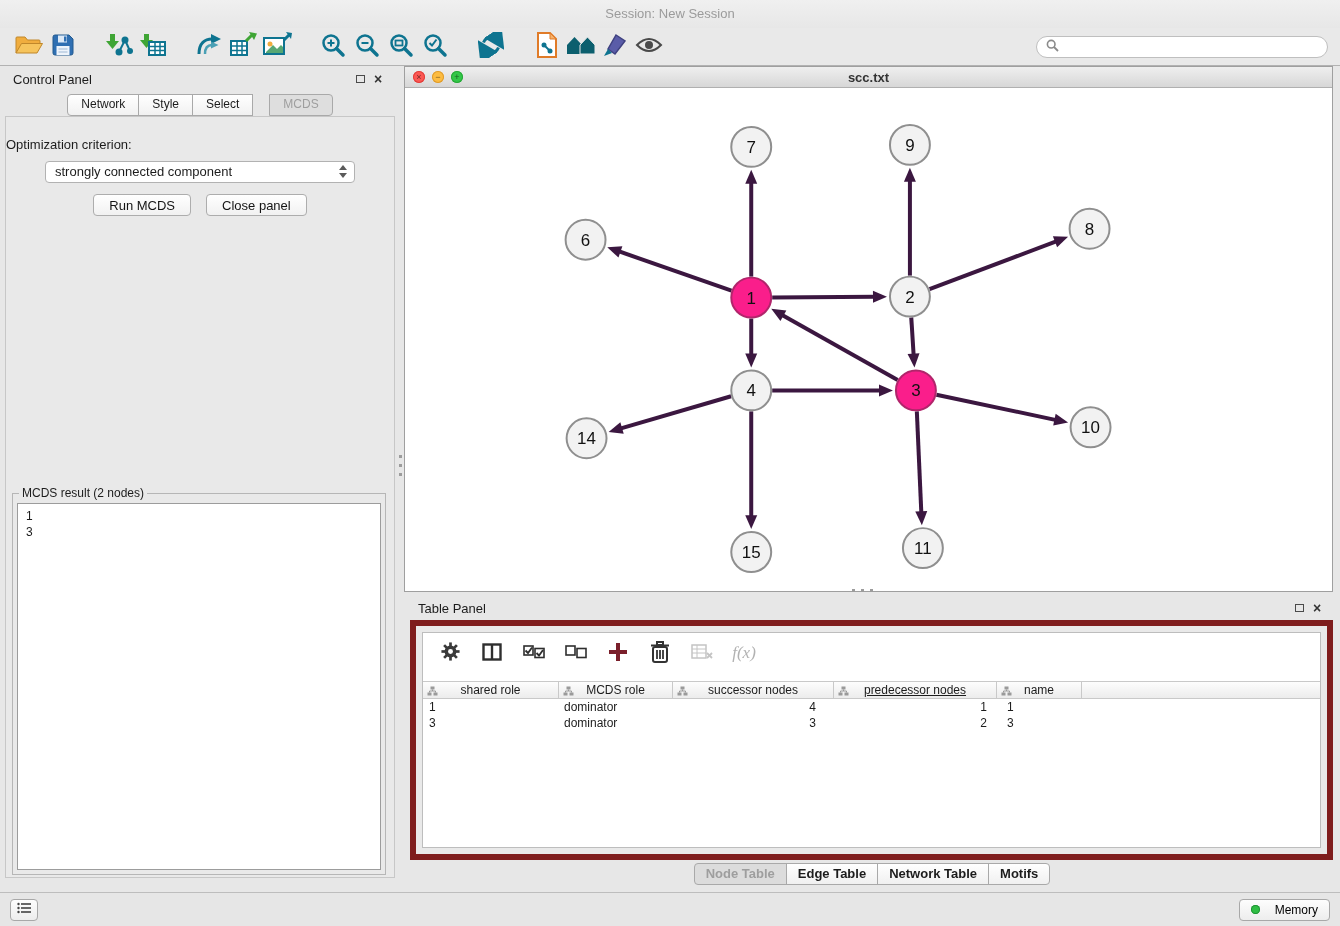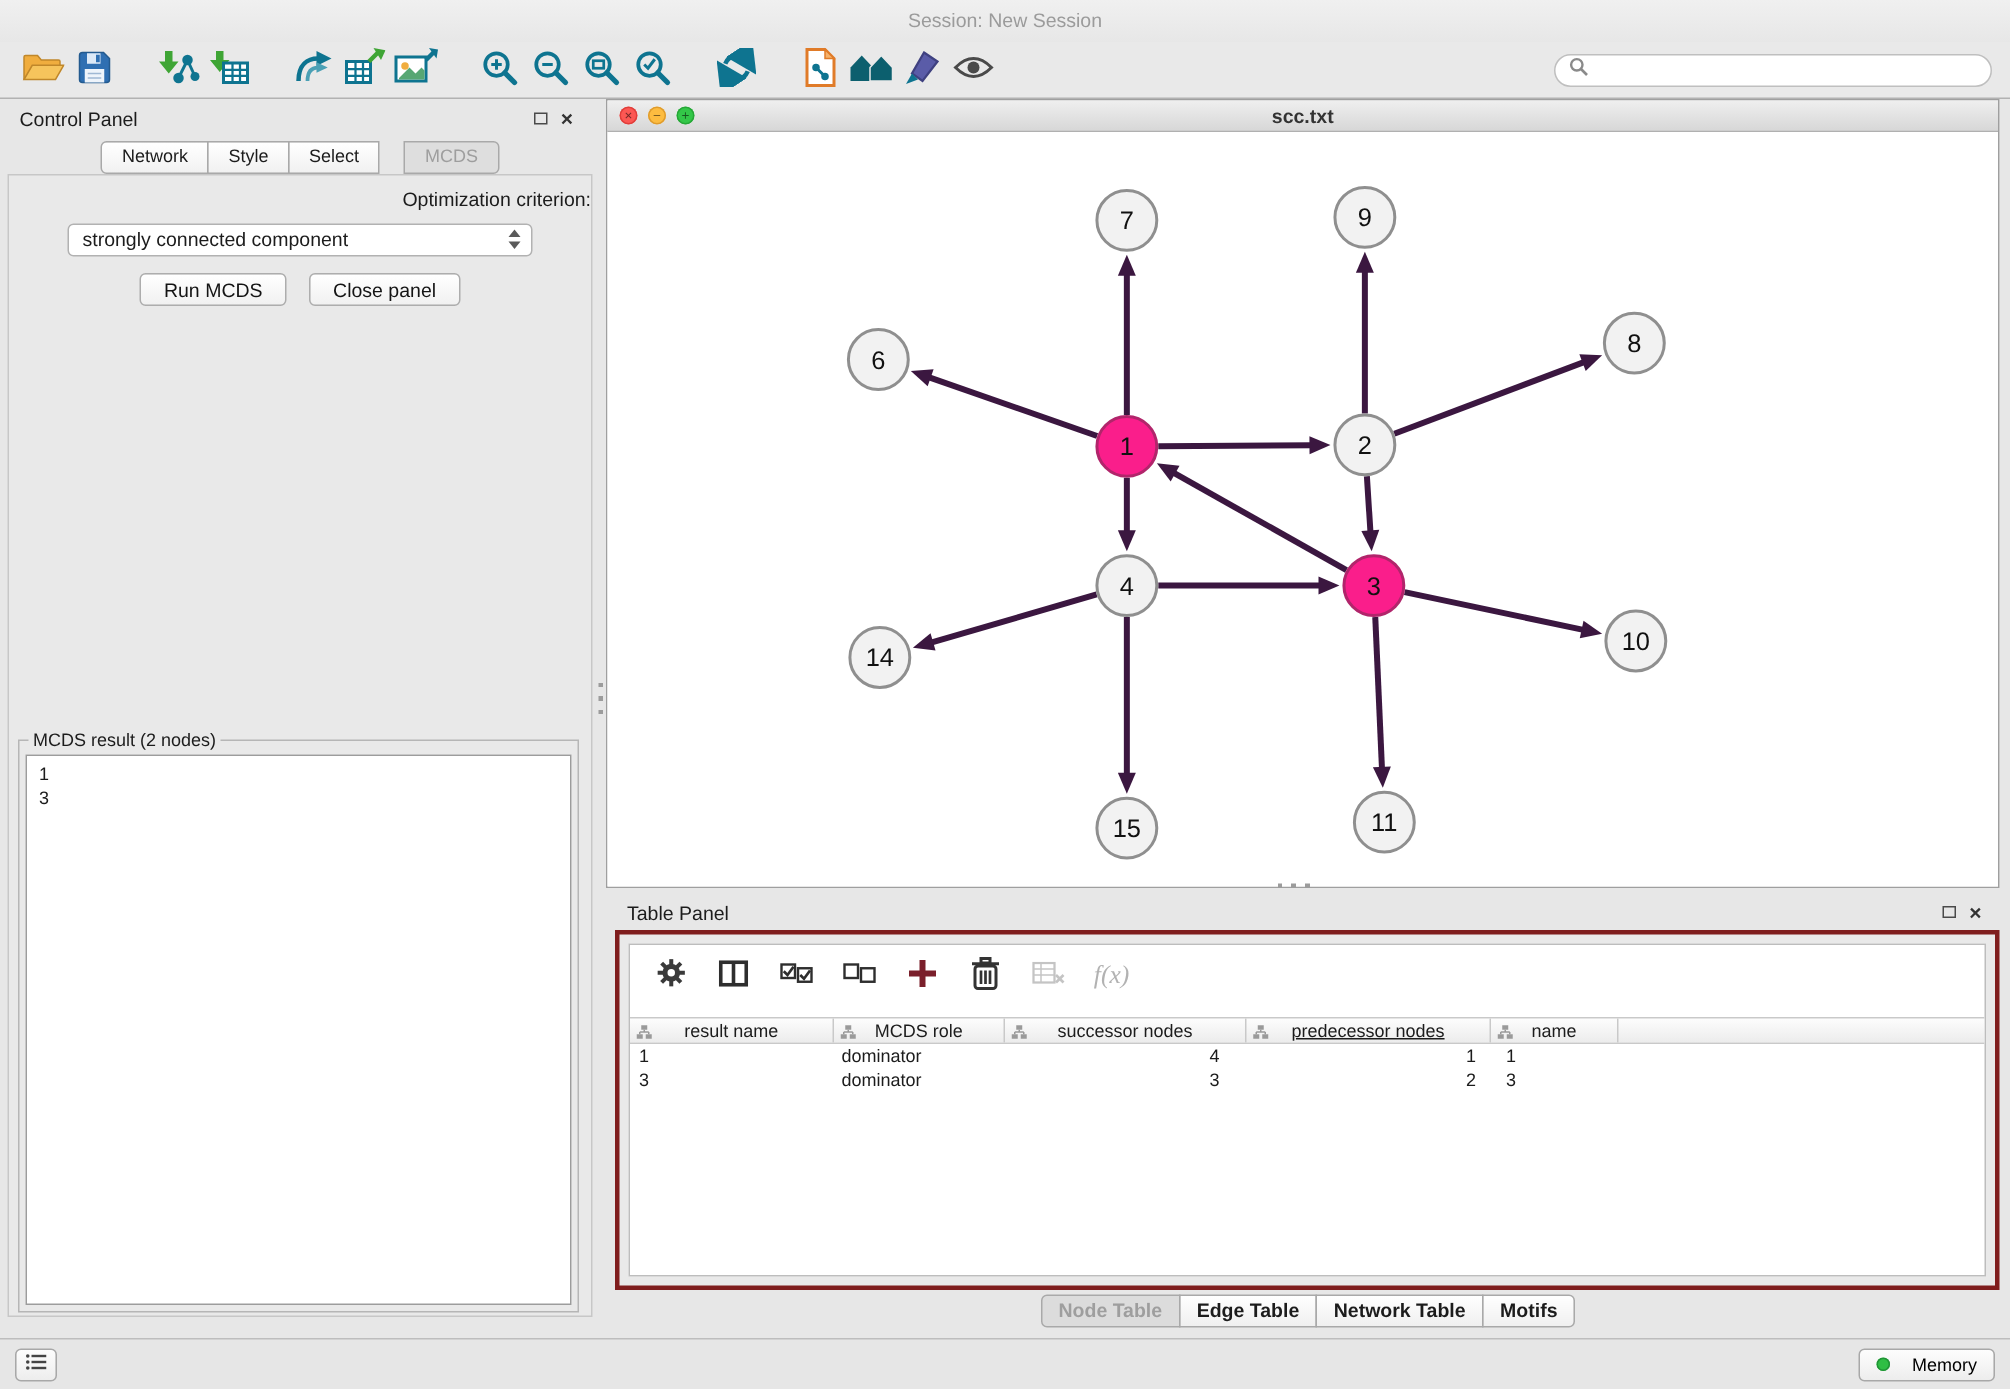--- a/index.html
+++ b/index.html
@@ -31,21 +31,21 @@
   .float-glyph { width:9px; height:8px; border:1.5px solid #4a4a4a; display:block; }
   .close-glyph { font-size:14px; font-weight:bold; line-height:1; color:#333; }
   .cp-tabs { position:absolute; left:0; right:0; top:28px; display:flex; justify-content:center; }
   .cp-tab { height:22px; line-height:19px; padding:0 13px; font-size:12px;
     background:linear-gradient(#ffffff,#f1f1f1); border:1px solid #a9a9a9; margin-left:-1px; }
   .cp-tab:first-child { border-radius:4px 0 0 4px; margin-left:0; }
   .cp-tab:last-child { border-radius:0 4px 4px 0;margin-left:16px; }
   .cp-tab.active { background:#dedede; color:#9e9e9e; }
   .cp-content { position:absolute; left:5px; right:5px; top:50px; bottom:14px;
     background:#e9e9e9; border:1px solid #c7c7c7; }
-  .opt-label { margin-top:8px; text-align:right; font-size:13px; }
+  .opt-label { margin-top:20px; text-align:left; font-size:13px; }
   .combo { position:relative; margin:9px auto 0; width:310px; height:22px; background:#fff;
     border:1px solid #b2b2b2; border-radius:4px; font-size:13px; line-height:20px;
     padding:0 26px 0 9px; white-space:nowrap; overflow:hidden; }
   .combo-arrows { position:absolute; right:7px; top:3px; display:flex; flex-direction:column; gap:3px; }
   .tri-up { width:0; height:0; border-left:4px solid transparent; border-right:4px solid transparent; border-bottom:5px solid #5a5a5a; }
   .tri-dn { width:0; height:0; border-left:4px solid transparent; border-right:4px solid transparent; border-top:5px solid #5a5a5a; }
   .btn-row { display:flex; justify-content:center; gap:15px; margin-top:11px; }
   .push-btn { height:22px; padding:0 15px; font-size:13px; font-family:inherit; color:#141414;
     background:linear-gradient(#ffffff,#f1f1f1); border:1px solid #adadad; border-radius:4px; }
   .result-fieldset { position:absolute; left:6px; right:8px; top:376px; bottom:2px;
@@ -74,21 +74,21 @@
   .nw-title { position:absolute; left:0; right:0; text-align:center; font-size:13px;
     font-weight:bold; color:#333; }
   .nw-canvas { position:absolute; left:0; top:21px; right:0; bottom:0; background:#ffffff; }
   .nw-canvas svg { display:block; width:100%; height:100%; }
 
   
   .table-panel { position:absolute; left:404px; top:596px; right:0; bottom:34px; }
   .tp-header { height:24px; display:flex; align-items:center; padding:0 14px; font-size:13px; }
   .tp-header .sp { flex:1; }
   .tp-frame { position:absolute; left:6px; right:7px; top:24px; bottom:32px;
-    background:#e9e9e9; border:3px solid #7f1d1d; }
+    background:#e9e9e9; border:6px solid #7f1d1d; }
   .tp-box { position:absolute; left:6px; right:6px; top:6px; bottom:6px; background:#fff;
     border:1px solid #bdbdbd; overflow:hidden; }
   .tp-toolbar { height:40px; display:flex; align-items:center; gap:16px; padding:0 14px; }
   .tp-toolbar .tbtn { width:26px; height:30px; }
   .fx-label { font-family:"Liberation Serif",serif; font-style:italic; font-size:17px; color:#b2b2b2; }
   .thead { display:flex; height:18px; margin-top:8px; border-top:1px solid #c9c9c9;
     border-bottom:1px solid #c9c9c9; background:linear-gradient(#fdfdfd,#ececec); }
   .th { position:relative; display:flex; align-items:center; justify-content:center;
     font-size:12px; border-right:1px solid #c9c9c9; }
   .th .th-icon { position:absolute; left:4px; top:4px; line-height:0; }
@@ -456,21 +456,21 @@
           </button>
         </div>
         <div class="thead">
             <div class="th" style="width: 136px;">
               <span class="th-icon"><svg width="11" height="10" viewBox="0 0 11 10">
                   <rect x="3.5" y="0.5" width="4" height="3" fill="#9a9a9a"></rect>
                   <rect x="0.5" y="6.5" width="4" height="3" fill="#9a9a9a"></rect>
                   <rect x="6.5" y="6.5" width="4" height="3" fill="#9a9a9a"></rect>
                   <path d="M5.5 3.5 V5 M2.5 5 H8.5 M2.5 5 V6.5 M8.5 5 V6.5" fill="none" stroke="#9a9a9a"></path>
                 </svg></span>
-              <span class="th-label">result name</span>
+              <span class="th-label">shared role</span>
             </div>
             <div class="th" style="width: 114px;">
               <span class="th-icon"><svg width="11" height="10" viewBox="0 0 11 10">
                   <rect x="3.5" y="0.5" width="4" height="3" fill="#9a9a9a"></rect>
                   <rect x="0.5" y="6.5" width="4" height="3" fill="#9a9a9a"></rect>
                   <rect x="6.5" y="6.5" width="4" height="3" fill="#9a9a9a"></rect>
                   <path d="M5.5 3.5 V5 M2.5 5 H8.5 M2.5 5 V6.5 M8.5 5 V6.5" fill="none" stroke="#9a9a9a"></path>
                 </svg></span>
               <span class="th-label">MCDS role</span>
             </div>

